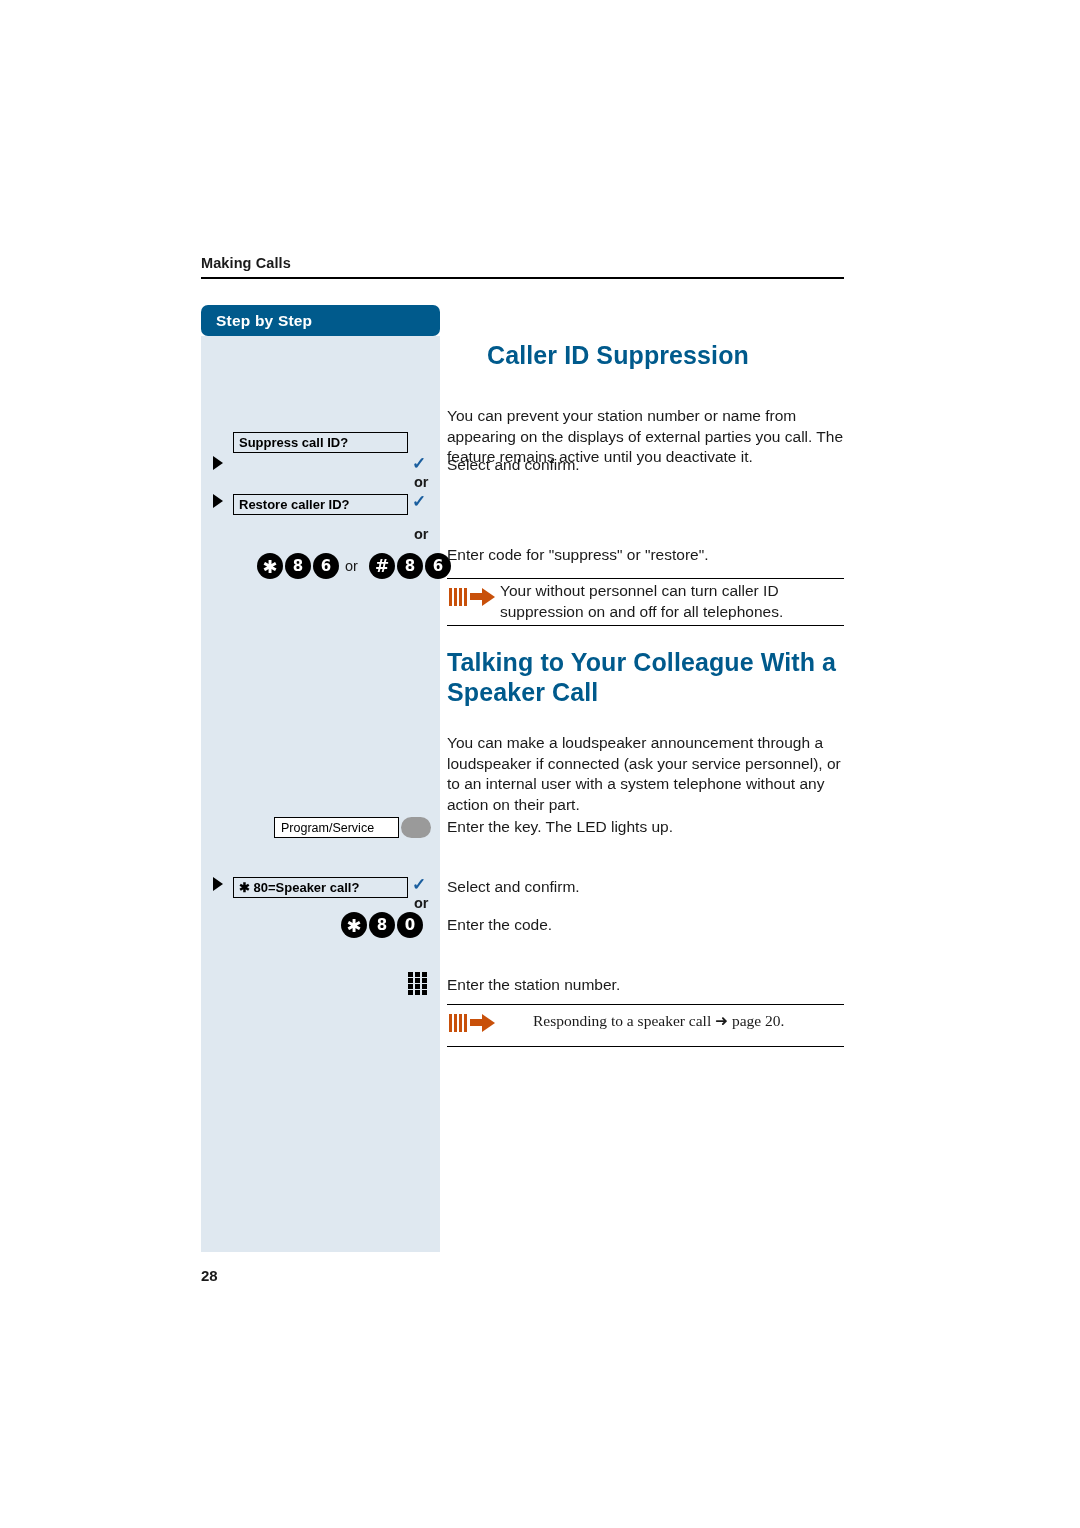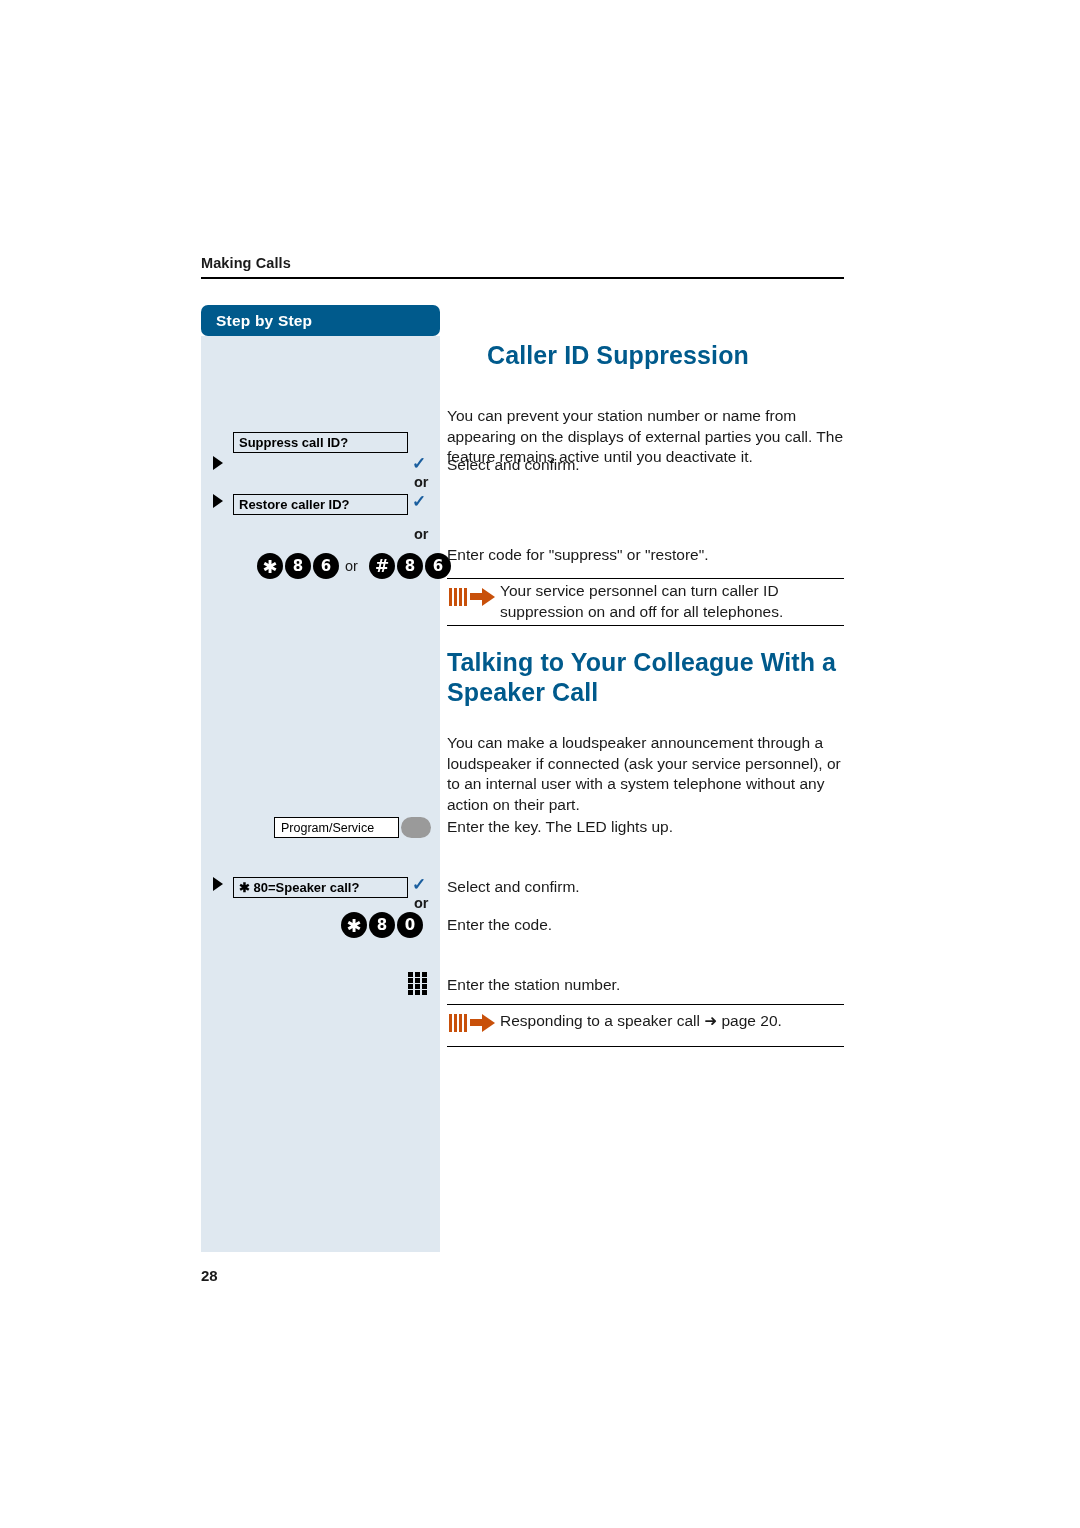--- a/index.html
+++ b/index.html
@@ -228,21 +228,22 @@
   .pagenum {
     position: absolute;
     left: 201px;
     top: 1267px;
     font-size: 15px;
     font-weight: bold;
     color: #1a1a1a;
   }
 
   .arrow-glyph {
-    font-family: Liberation Sans, sans-serif;
+    font-family: Liberation Serif, serif;
+    margin-left: 33px;
   }
 </style>
 </head>
 <body>
 
 <div class="page">
 
   <div class="header-label">Making Calls</div>
   <div class="header-rule"></div>
 
@@ -287,21 +288,21 @@
   <div class="note-icon" style="left:449px; top:588px; width:48px; height:18px;">
     <span class="note-bars">
       <i style="left:0px;"></i>
         <i style="left:5px;"></i>
         <i style="left:10px;"></i>
         <i style="left:15px;"></i>
     </span>
     <span class="note-shaft" style="left:21px; top:5px; width:14px;"></span>
     <span class="note-arrow" style="left:33px; top:0px;"></span>
   </div>
-  <div class="txt" style="left:500px; top:581px; width:345px;">Your service personnel can turn caller ID suppression on and off for all telephones.</div>
+  <div class="txt" style="left:500px; top:581px; width:345px;">Your without personnel can turn caller ID suppression on and off for all telephones.</div>
 
   <div class="rule" style="left:447px; top:625px; width:397px;"></div>
 
   <h1 class="section" style="position:absolute; left:447px; top:648px; width:400px;">Talking to Your Colleague With a Speaker Call</h1>
 
   <p class="body" style="position:absolute; left:447px; top:733px; width:400px;">You can make a loudspeaker announcement through a loudspeaker if connected (ask your service personnel), or to an internal user with a system telephone without any action on their part.</p>
 
   <div class="ps-box" style="left:274px; top:817px; width:125px;">
     <span>Program/Service</span>
   </div>

